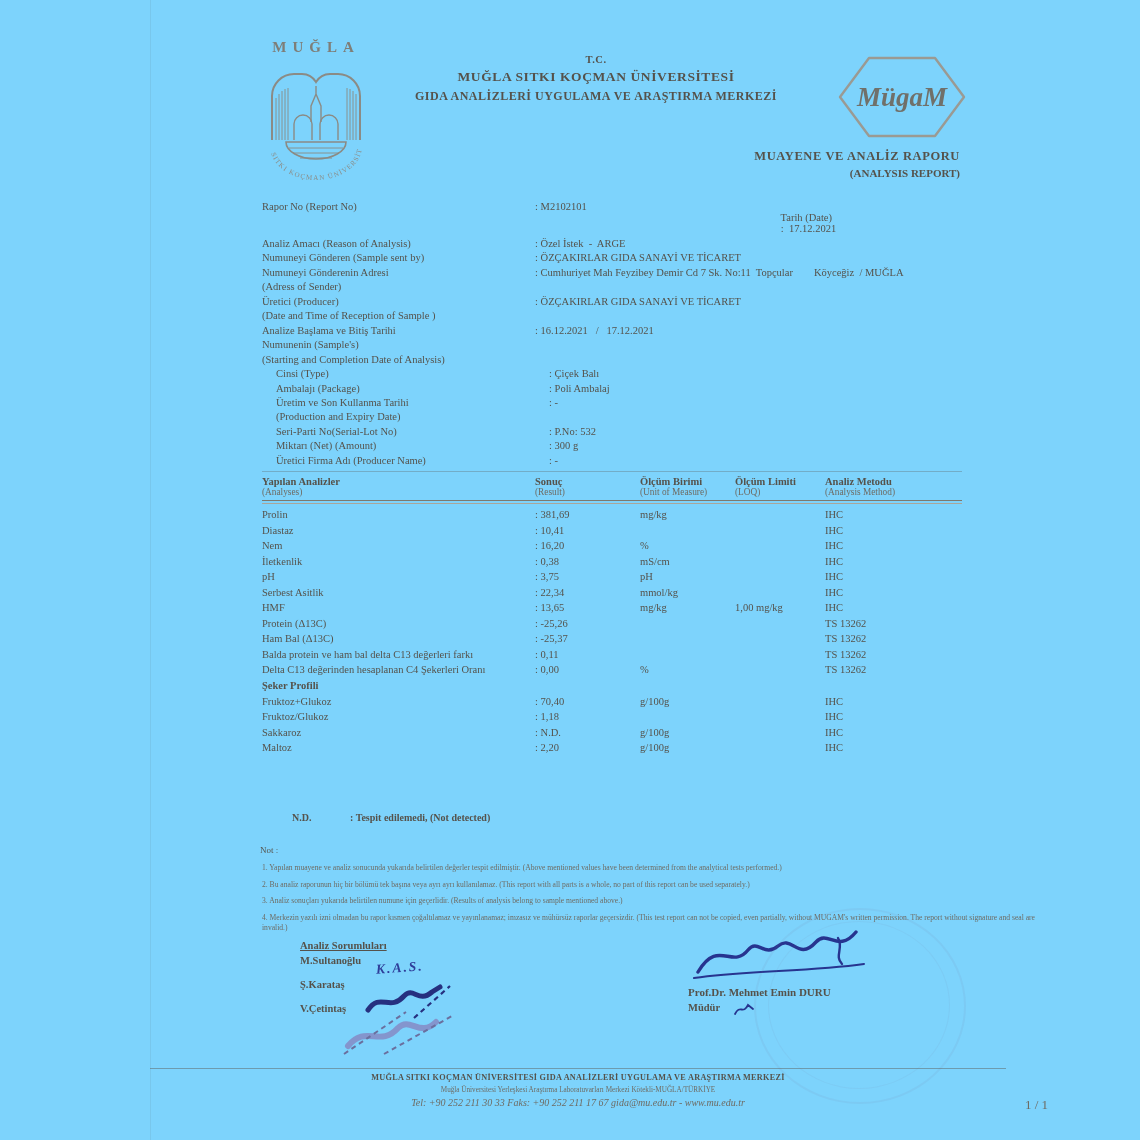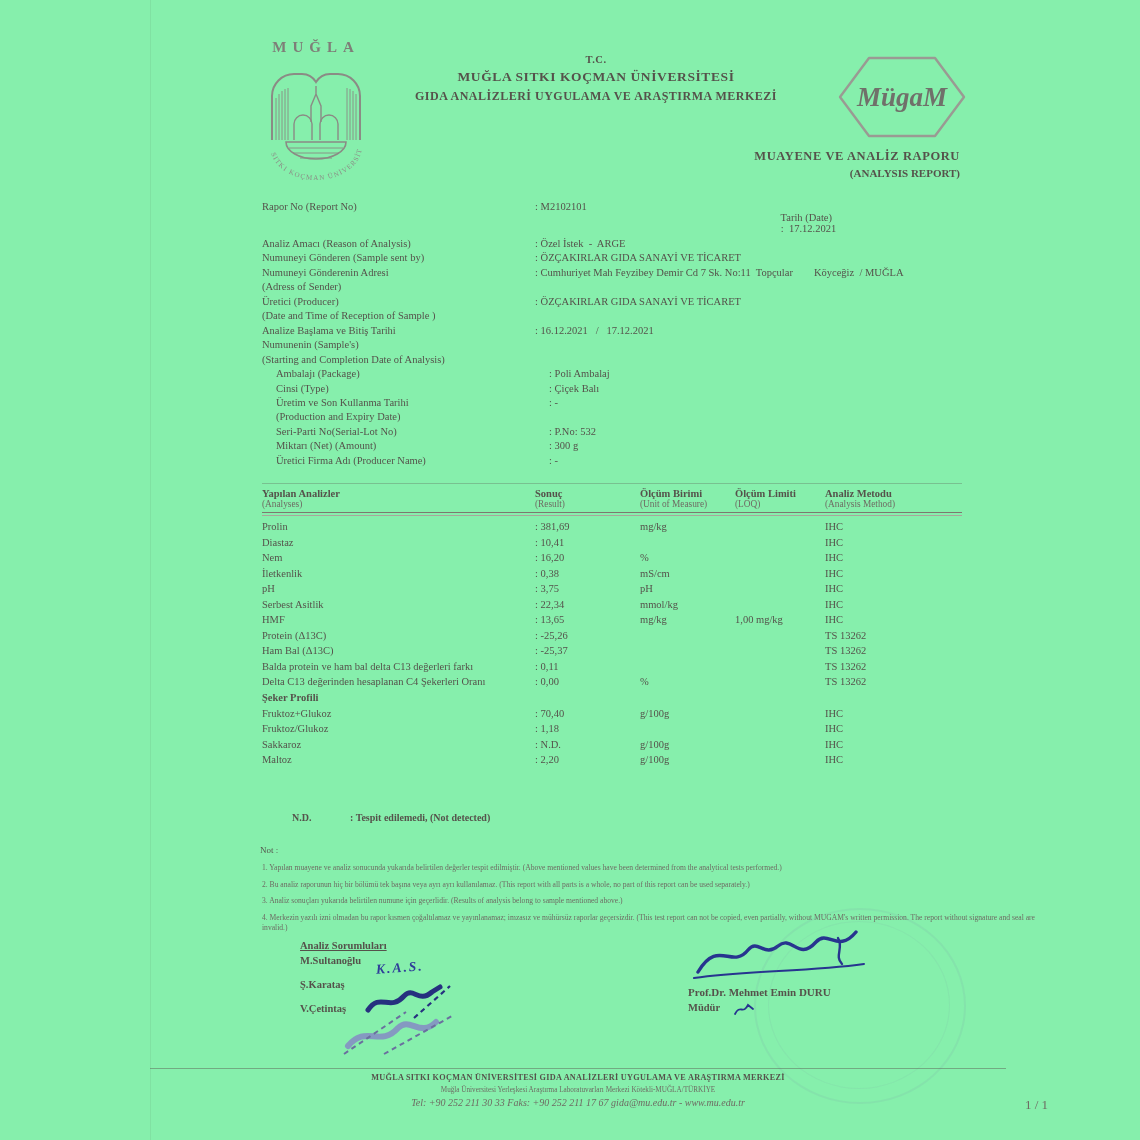--- a/index.html
+++ b/index.html
@@ -1,17 +1,17 @@
 <!DOCTYPE html>
 <html><head>
 <meta charset="utf-8">
 <style>
   html,body{margin:0;padding:0;background:#ffffff;}
   .page{
-    position:relative;width:1140px;height:1140px;background:#86efac;overflow:hidden;
+    position:relative;width:1140px;height:1140px;background:#7dd3fc;overflow:hidden;
     font-family:"Liberation Serif","DejaVu Serif",serif;color:#55524b;
     filter:blur(.22px);
   }
   .scan-edge{position:absolute;left:150px;top:0;width:1px;height:1140px;background:rgba(60,58,52,.08);}
 
   
   .logo-left{position:absolute;left:256px;top:38px;width:120px;height:142px;}
   .hdr-center{position:absolute;left:216px;top:54px;width:760px;text-align:center;}
   .tc{font-size:10.5px;font-weight:bold;letter-spacing:.5px;}
   .uni{font-size:13.5px;font-weight:bold;letter-spacing:.6px;margin-top:4px;}
@@ -29,21 +29,21 @@
   .report-row .date{position:absolute;left:503px;top:0;white-space:pre;}
 
   
   .meta{position:absolute;left:262px;top:237px;width:770px;font-size:10.5px;line-height:14.45px;}
   .meta-row{display:flex;}
   .meta-row .lbl{width:273px;flex:none;}
   .meta-row.indent .lbl{padding-left:14px;}
   .meta-row .val{white-space:pre;}
 
   
-  .rtable{position:absolute;left:262px;top:483px;width:700px;font-size:10.5px;}
+  .rtable{position:absolute;left:262px;top:471px;width:700px;font-size:10.5px;}
   .t-head{display:grid;grid-template-columns:273px 105px 95px 90px 137px;border-top:1px solid rgba(90,87,80,.30);padding-top:4px;padding-bottom:3px;}
   .h-tr{font-weight:bold;}
   .h-en{font-size:9.3px;color:#6e6b63;}
   .t-rule{height:2px;border-top:1.4px solid #7c796f;border-bottom:1px solid #a9a69b;margin-bottom:3px;}
   .t-row{display:grid;grid-template-columns:273px 105px 95px 90px 137px;line-height:15.55px;white-space:nowrap;}
   .t-row.section{font-weight:bold;}
 
   
   .ndnote{position:absolute;left:292px;top:812px;font-size:10px;font-weight:bold;display:flex;}
   .ndnote .nd-lbl{width:58px;flex:none;}
@@ -167,27 +167,27 @@
         <span class="lbl">Numunenin (Sample's)</span>
         <span class="val"></span>
       </div>
 
       <div class="meta-row">
         <span class="lbl">(Starting and Completion Date of Analysis)</span>
         <span class="val"></span>
       </div>
 
       <div class="meta-row indent">
+        <span class="lbl">Cinsi (Type)</span>
+        <span class="val">: Çiçek Balı</span>
+      </div>
+
+      <div class="meta-row indent">
         <span class="lbl">Ambalajı (Package)</span>
         <span class="val">: Poli Ambalaj</span>
-      </div>
-
-      <div class="meta-row indent">
-        <span class="lbl">Cinsi (Type)</span>
-        <span class="val">: Çiçek Balı</span>
       </div>
 
       <div class="meta-row indent">
         <span class="lbl">Üretim ve Son Kullanma Tarihi</span>
         <span class="val">: -</span>
       </div>
 
       <div class="meta-row indent">
         <span class="lbl">(Production and Expiry Date)</span>
         <span class="val"></span>

